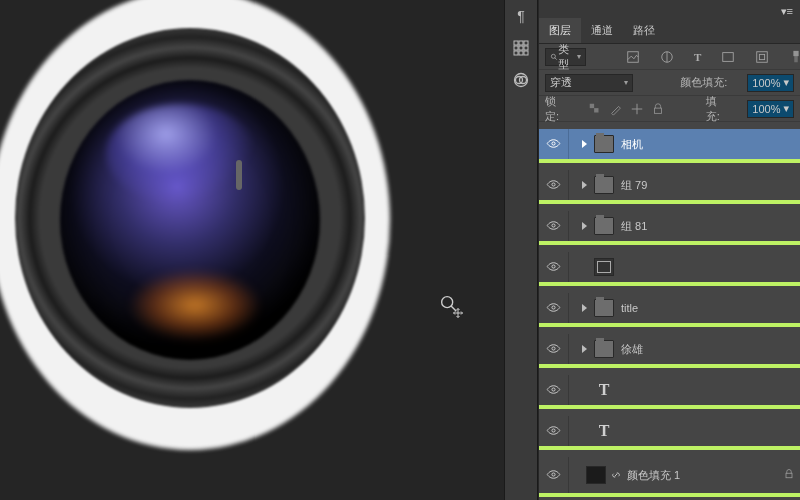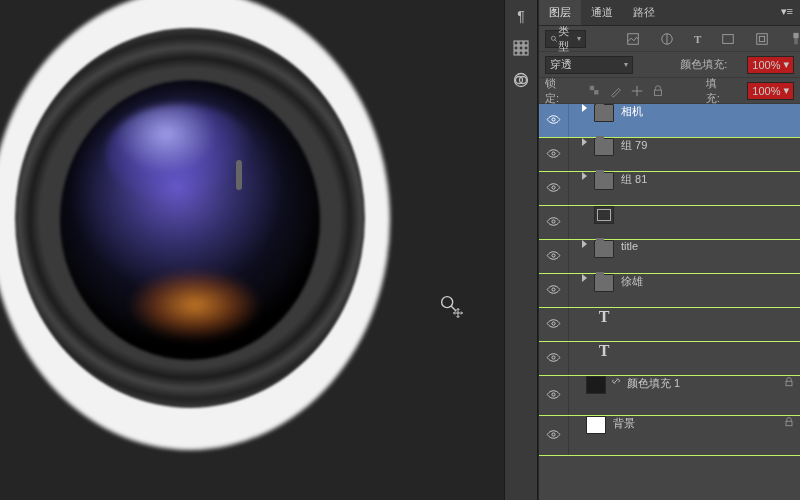--- a/index.html
+++ b/index.html
@@ -14,35 +14,35 @@
 .cursor { position: absolute; left: 438px; top: 293px; color: #ccc; font-size: 22px; pointer-events: none; }
 .cursor svg { width: 22px; height: 22px; }
 .cursor .mini { position: absolute; left: 14px; top: 14px; width: 12px; height: 12px; }
 
 .toolstrip { width: 34px; background: #3a3a3a; border-left: 1px solid #1a1a1a; border-right: 1px solid #1a1a1a; display: flex; flex-direction: column; align-items: center; padding-top: 6px; gap: 12px; color: #bcbcbc; }
 .toolstrip .ticon { width: 20px; height: 20px; display: flex; align-items: center; justify-content: center; font-size: 14px; }
 .ticon svg { width: 16px; height: 16px; }
 
 .panel { width: 262px; background: #454545; color: #c9c9c9; font-size: 11px; display: flex; flex-direction: column; border-left: 1px solid #272727; }
 .tabs { display: flex; background: #383838; border-bottom: 1px solid #272727; }
-.tabs .tab { padding: 5px 10px; background: #383838; cursor: pointer; }
+.tabs .tab { padding: 5px 10px; background: #383838; cursor: pointer; margin-top: 18px; }
 .tabs .tab.active { background: #454545; color: #e2e2e2; }
 .tabs .flyout { margin-left: auto; padding: 5px 7px; }
 .row { display: flex; align-items: center; height: 26px; padding: 0 6px; border-bottom: 1px solid #3a3a3a; gap: 20px; }
 .row .sel { background: #333; border: 1px solid #262626; height: 18px; display: flex; align-items: center; padding: 0 4px; font-size: 11px; }
 .row .sel .dd { margin-left: 4px; opacity: .7; font-size: 8px; }
 .row .icbtn { width: 16px; height: 16px; display: flex; align-items: center; justify-content: center; opacity: .8; }
 .row .icbtn svg { width: 14px; height: 14px; }
 .row .spacer { flex: 1; }
-.row .pct { background: #b91c1c; border: 1px solid #262626; padding: 0 4px; height: 18px; display: flex; align-items: center; gap: 3px; }
+.row .pct { background: #0c4a6e; border: 1px solid #262626; padding: 0 4px; height: 18px; display: flex; align-items: center; gap: 3px; }
 .row .label { opacity: .85; }
 .lockicons { display: flex; gap: 5px; align-items: center; font-size: 11px; opacity: .8; }
 
 .layers { flex: 1; overflow: auto; }
-.layer { display: flex; align-items: flex-start; height: 34px; border-bottom: 1px solid #bef264; }
+.layer { display: flex; align-items: center; height: 34px; border-bottom: 4px solid #bef264; margin-top: 7px; }
 .layer.sel { background: #5b80b0; color: #fff; }
 .layer.bottom { height: 40px; }
 .eye-col { width: 30px; display: flex; justify-content: center; border-right: 1px solid #383838; height: 100%; align-items: center; }
 .layer.sel .eye-col { border-right-color: #4b6c97; }
 .tw-col { width: 14px; display: flex; justify-content: center; }
 .thumb-col { width: 26px; display: flex; justify-content: center; }
 .thumb { width: 20px; height: 18px; border: 1px solid #282828; background: #555; display: flex; align-items: center; justify-content: center; }
 .thumb.folder { background: #6d6d6d; border-radius: 1px; position: relative; }
 .thumb.folder::before { content: ""; position: absolute; top: -3px; left: 1px; width: 8px; height: 3px; background: #6d6d6d; }
 .thumb.shape { background: #333; display:flex; align-items:center; justify-content:center; }

